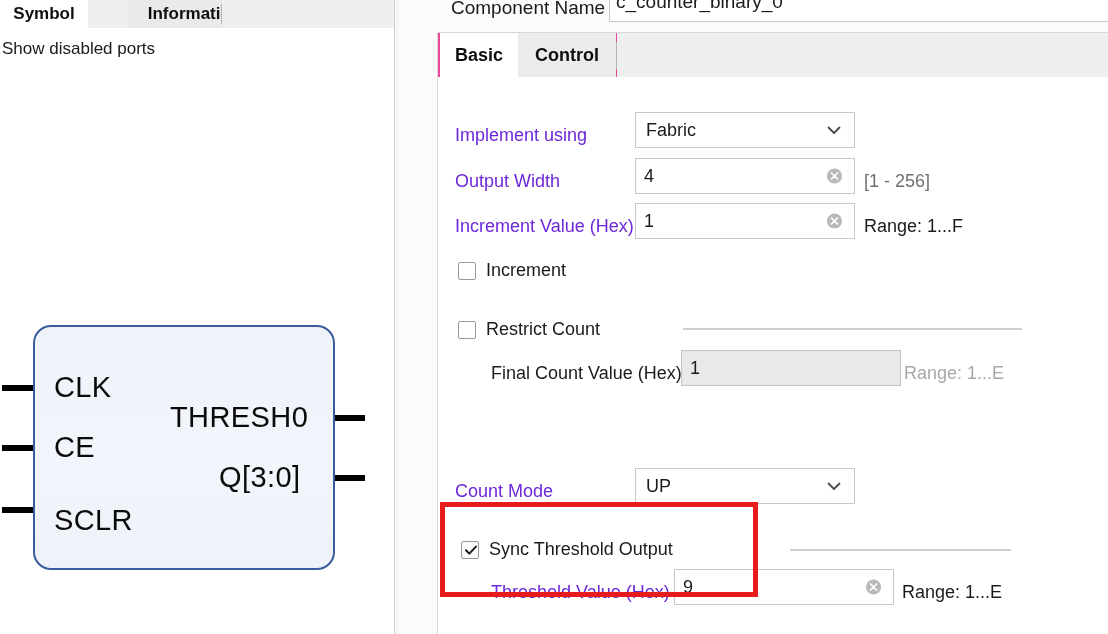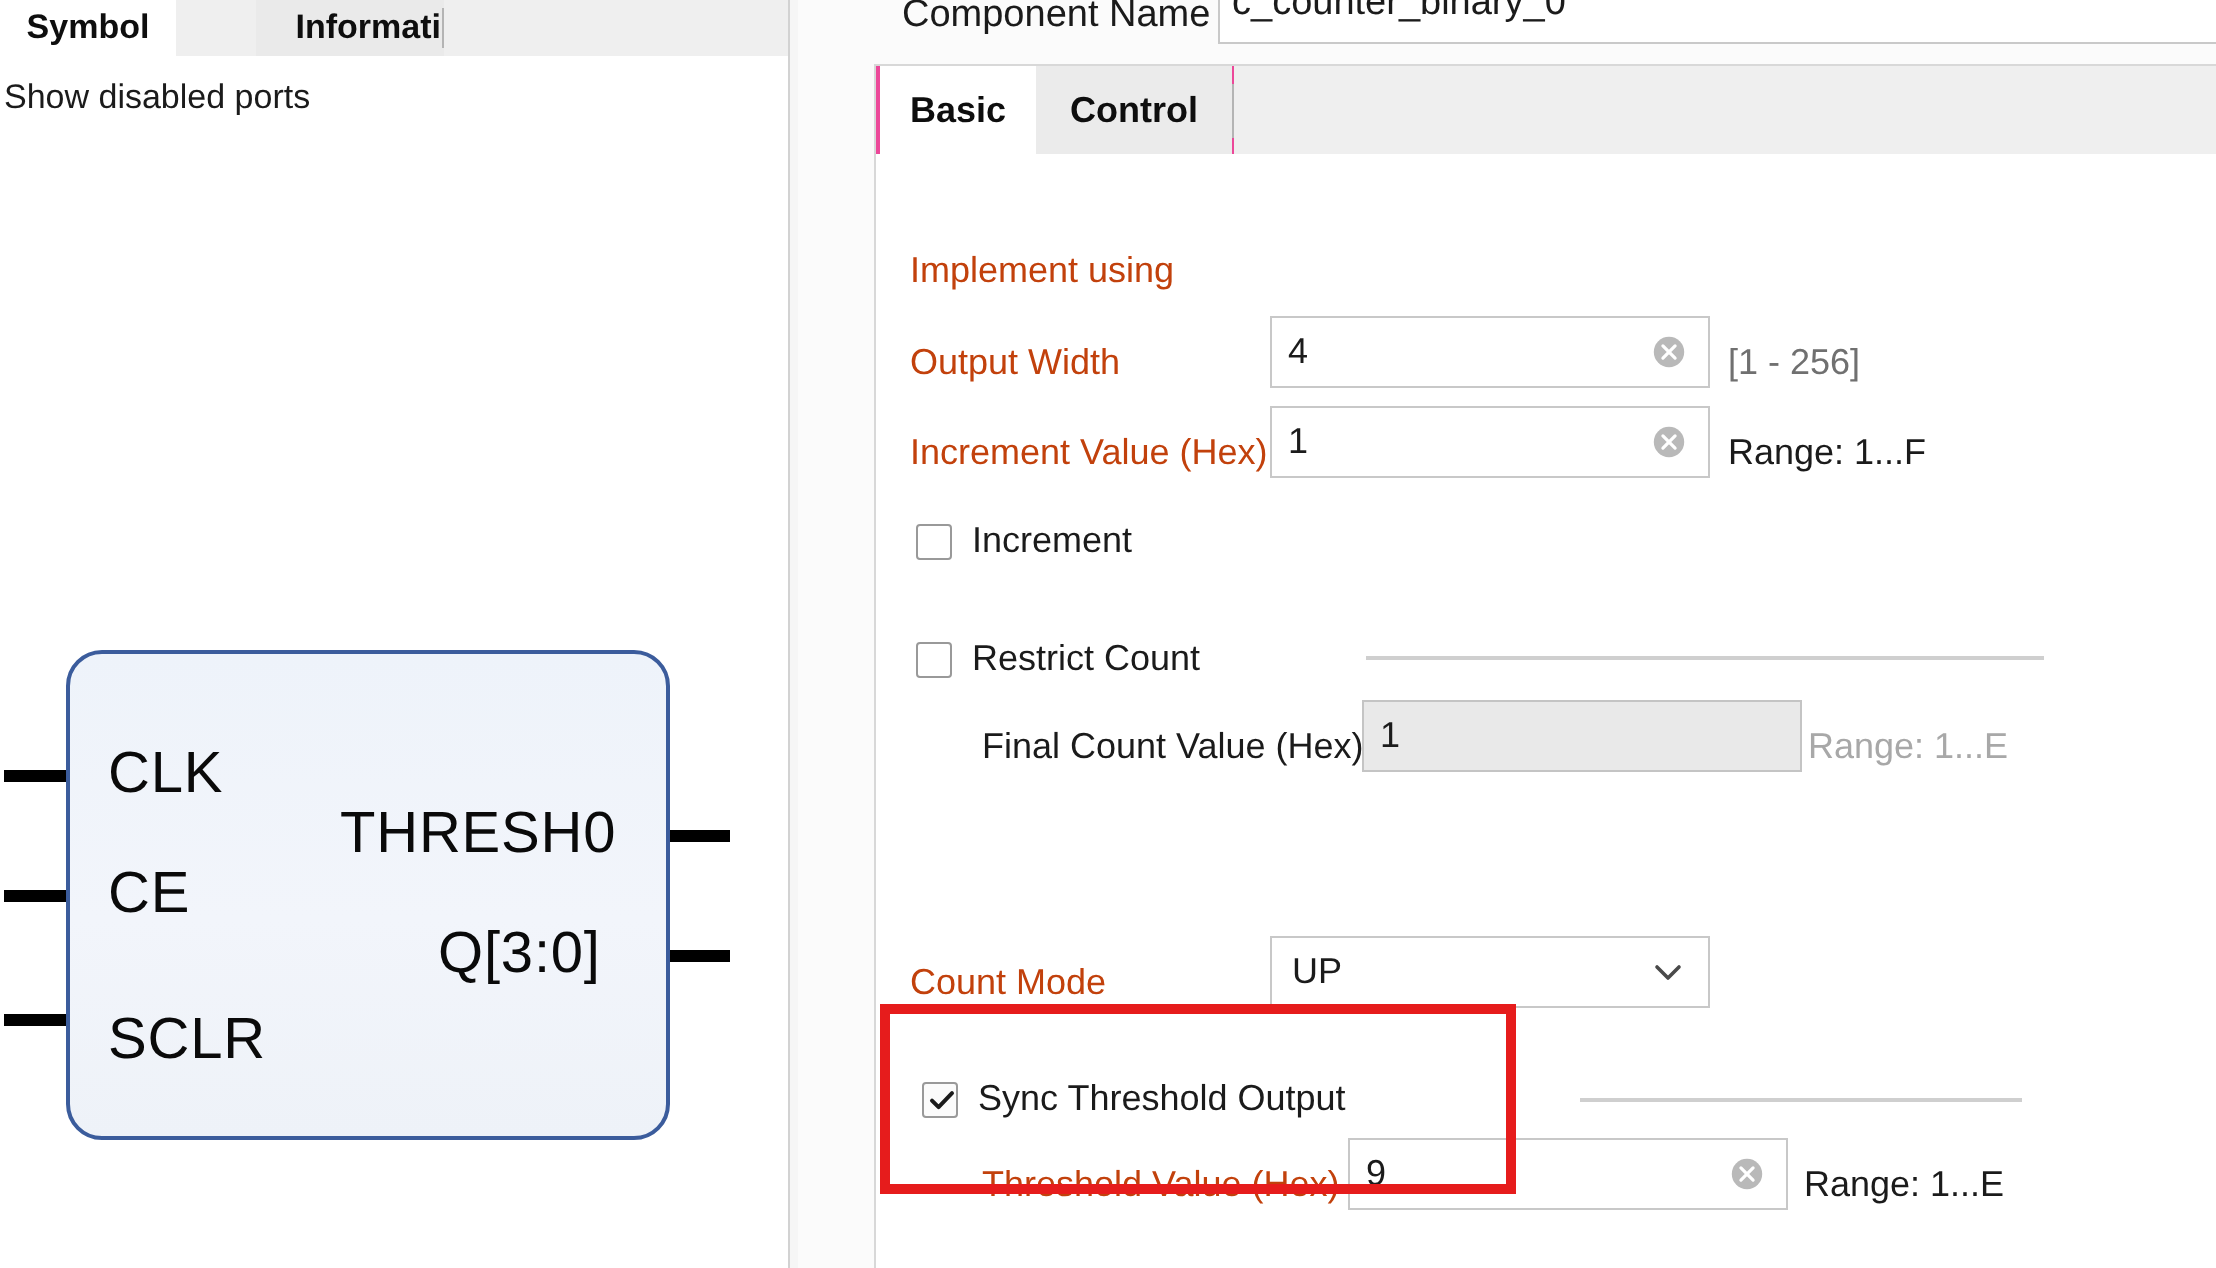--- a/index.html
+++ b/index.html
@@ -200,21 +200,21 @@
     position: absolute;
     left: 0; top: 44px;
     width: 671px; height: 558px;
     background: #ffffff;
   }
 
   
   .flabel {
     position: absolute;
     font-size: 18px;
-    color: #c2410c;
+    color: #6d28d9;
     white-space: nowrap;
   }
   .flabel.dim { color: #a3a3a3; }
   .frange {
     position: absolute;
     font-size: 18px;
     color: #1b1b1b;
     white-space: nowrap;
   }
   .frange.dim { color: #a8a8a8; }
@@ -362,20 +362,28 @@
       <div class="rtab unsel" id="rtab-control">
         <span>Control</span>
       </div>
       <div id="rtab-rest"></div>
       <div id="rtab-divider"></div>
     </div>
 
     <div id="tab-body">
 
       <div class="flabel" style="left:17px; top:48px;">Implement using</div>
+      <div class="combo" style="left:197px; top:35px; width:220px; height:36px;">
+        <span class="combo-text">Fabric</span>
+        <span class="combo-arrow">
+          <svg viewBox="0 0 16 16" width="16" height="16">
+              <path d="M2.5 5.5 L8 11 L13.5 5.5" stroke="#4a4a4a" stroke-width="1.8" fill="none" stroke-linecap="round" stroke-linejoin="round"></path>
+            </svg>
+        </span>
+      </div>
 
       <div class="flabel" style="left:17px; top:94px;">Output Width</div>
       <div class="textbox" style="left:197px; top:81px; width:220px; height:36px;">
         <span class="tb-text">4</span>
         <span class="clear-icon">
           <svg viewBox="0 0 20 20" width="19" height="19">
             <circle cx="10" cy="10" r="8" fill="#b9b9b9"></circle>
             <path d="M6.8 6.8 L13.2 13.2 M13.2 6.8 L6.8 13.2" stroke="#ffffff" stroke-width="1.7" stroke-linecap="round"></path>
           </svg>
         </span>

